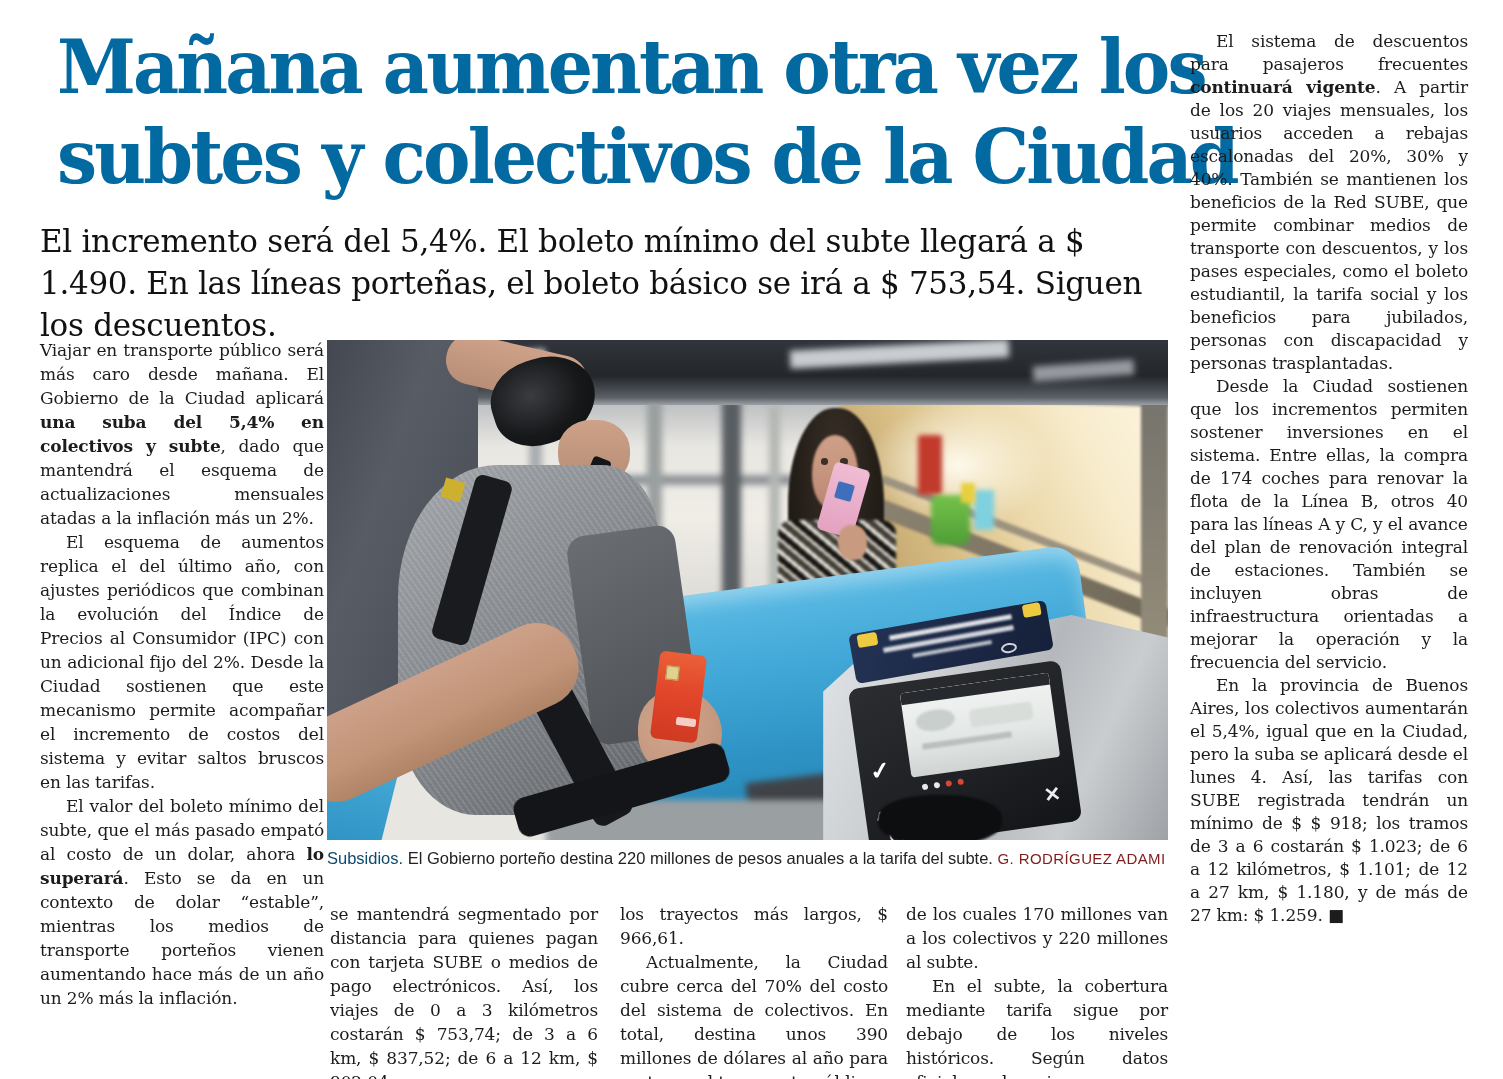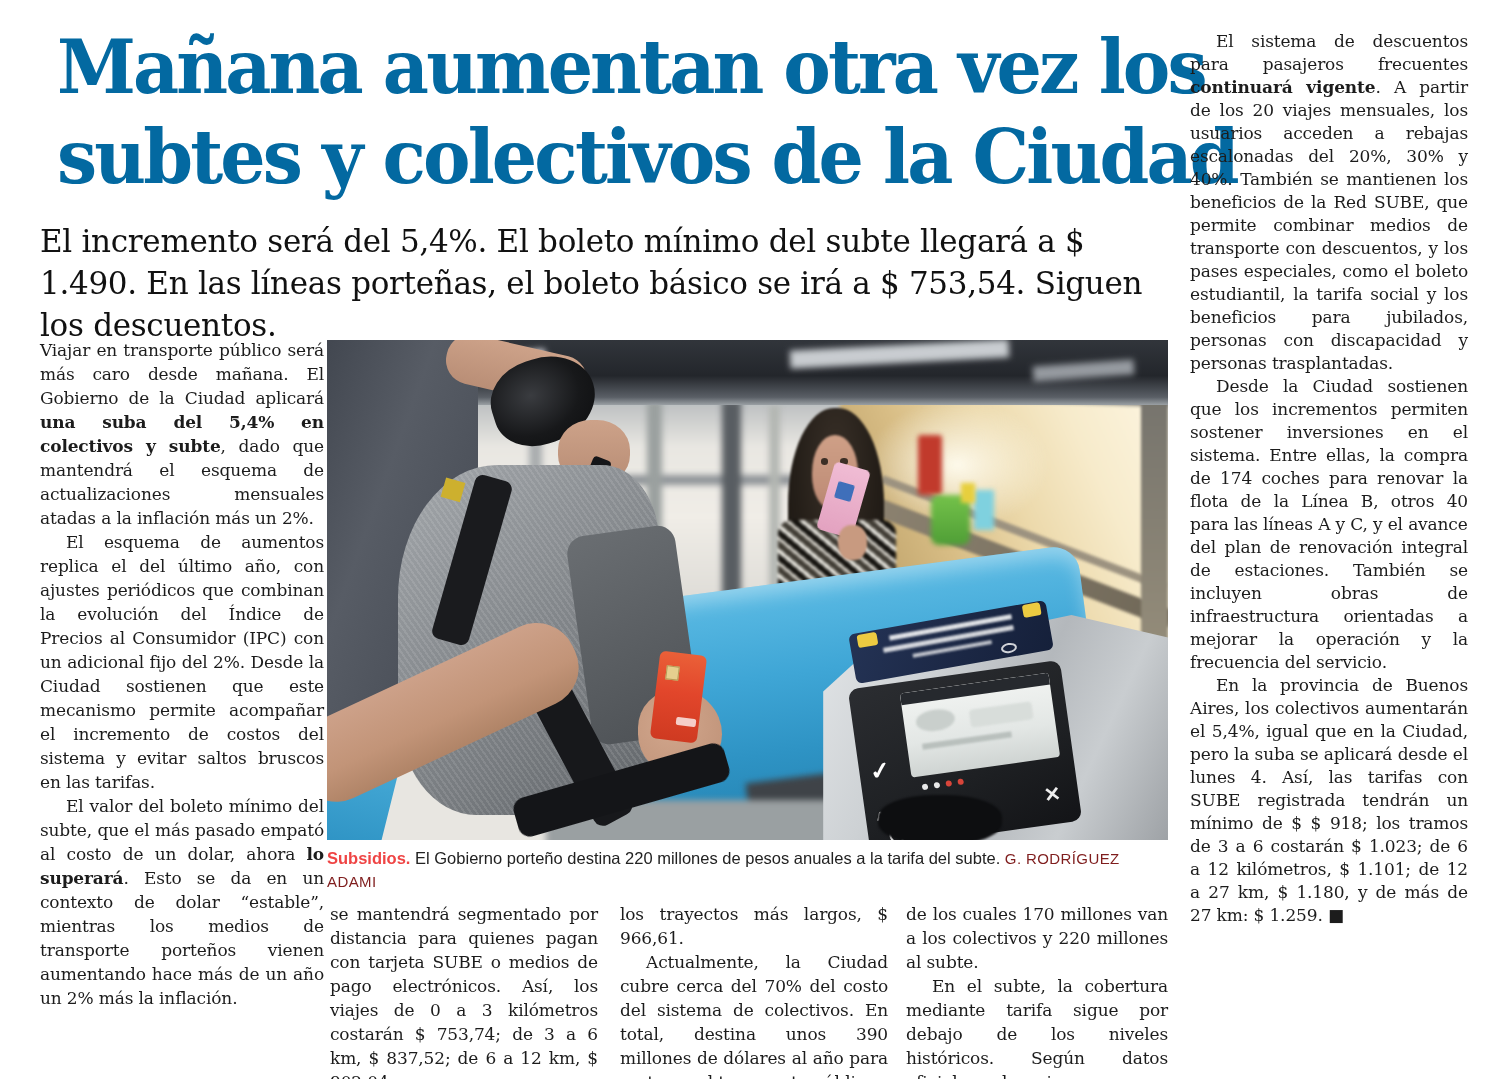--- a/index.html
+++ b/index.html
@@ -33,21 +33,21 @@
   .quote-rule { width:90px; height:3px; background:#111; margin:0 auto 14px; }
   .pull-quote {
     font-weight:700; font-size:26px; line-height:35px; text-align:center;
     letter-spacing:-.5px; color:#111; text-indent:0 !important;
   }
   
   .caption {
     position:absolute; left:327px; top:847px; width:841px;
     font-family:"Liberation Sans", sans-serif; font-size:16.5px; line-height:22px; color:#222;
   }
-  .caption .cap-lead { font-weight:700; color:#ef4444; }
+  .caption .cap-lead { font-weight:400; color:#0c4a6e; }
   .caption .cap-credit { font-weight:400; font-size:15px; color:#7f1d1d; letter-spacing:.4px; }
   
   .photo { position:absolute; left:327px; top:340px; width:841px; height:500px; overflow:hidden; background:#e8e6e1; }
   .photo div { position:absolute; }
   .ph-ceiling { left:0; top:0; width:100%; height:13%; background:linear-gradient(180deg,#31353b 0%,#23262b 55%,#5a5f66 88%,#9aa0a4 100%); }
   .ph-streak1 { left:12%; top:3%; width:14%; height:4.5%; background:rgba(250,250,255,.9); transform:rotate(-6deg); filter:blur(3px); }
   .ph-streak2 { left:55%; top:1%; width:26%; height:3.5%; background:rgba(240,244,248,.8); transform:rotate(-3deg); filter:blur(3px); }
   .ph-streak3 { left:84%; top:4.5%; width:12%; height:3%; background:rgba(225,230,236,.6); transform:rotate(-4deg); filter:blur(3px); }
   .ph-wall { left:0; top:12%; width:100%; height:52%; background:linear-gradient(180deg,#b9bdbf 0%,#e9e7e2 18%,#f0ede7 45%,#dddbd6 80%,#cfcecb 100%); filter:blur(2px); }
   .ph-glassband { left:0; top:27%; width:62%; height:2%; background:#8e9397; filter:blur(3px); }

